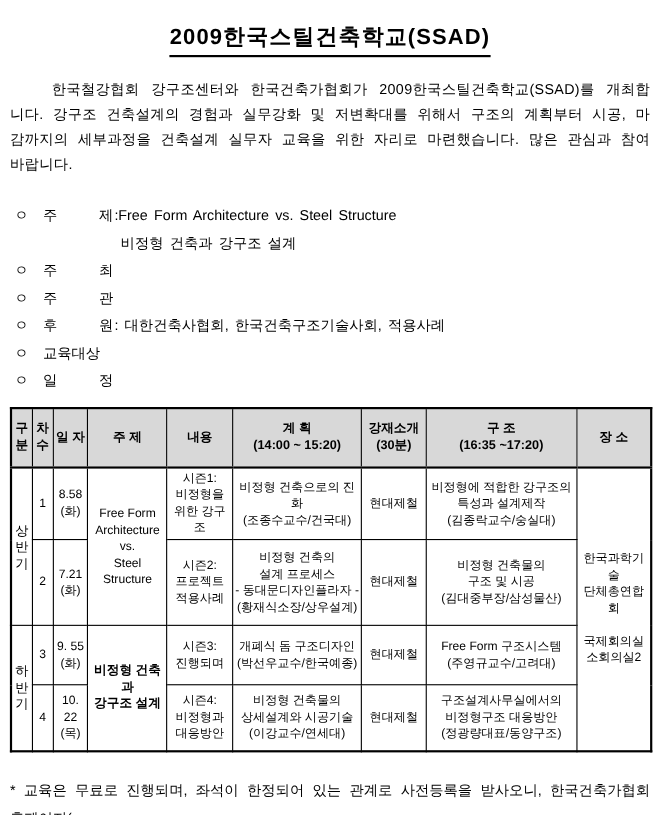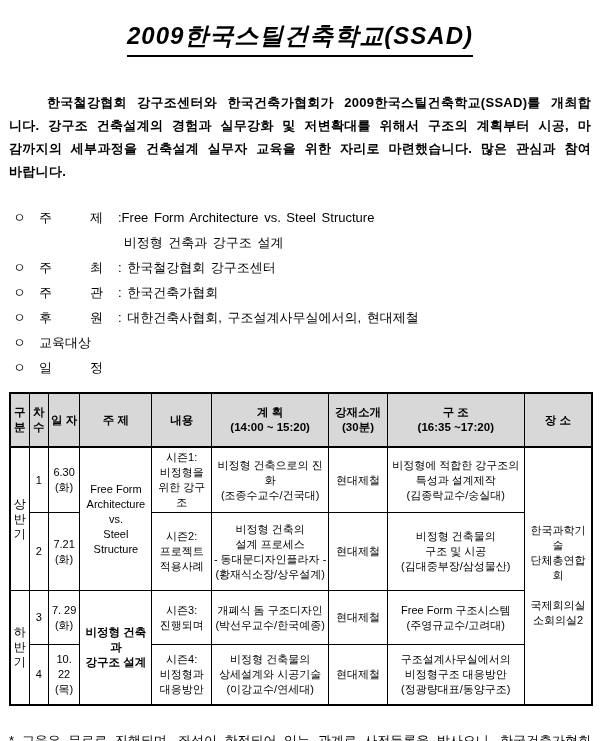--- a/index.html
+++ b/index.html
@@ -7,39 +7,39 @@
     width:600px;height:741px;box-sizing:border-box;
     padding:12px 9px 0 9px;
     font-family:"Liberation Sans","DejaVu Sans",sans-serif;
     color:#000;font-size:13px;
   }
   .page{width:582px;margin:0 auto;}
 
   
   .title-wrap{text-align:center;margin-top:8px;}
   .doc-title{
-    display:inline-block;font-size:24px;font-weight:bold;letter-spacing:1px;
-    border-bottom:2px solid #000;padding-bottom:3px;margin:0;font-style:italic;
+    display:inline-block;font-size:20px;font-weight:bold;letter-spacing:1px;
+    border-bottom:2px solid #000;padding-bottom:3px;margin:0;
   }
 
   
   .intro{
-    margin:34px 0 0 0;line-height:23px;text-align:justify;
-    text-indent:38px;word-spacing:4px;letter-spacing:0.3px;font-weight:bold;
+    margin:17px 0 0 0;line-height:23px;text-align:justify;
+    text-indent:38px;word-spacing:4px;letter-spacing:0.3px;
   }
 
   
   .bullets{margin-top:22px;}
   .bullet-row{display:flex;align-items:flex-start;line-height:25px;}
   .bullet-dot{width:26px;padding-left:4px;flex:0 0 auto;}
   .blabel{
     width:64px;flex:0 0 auto;display:inline-block;
     text-align:justify;text-align-last:justify;white-space:pre;
   }
-  .bvalue{white-space:pre-wrap;margin-left:15px;word-spacing:2px;}
+  .bvalue{white-space:pre-wrap;margin-left:1px;word-spacing:2px;}
 
   
   table.sched{
     width:584px;margin-top:12px;border-collapse:collapse;
     border:2px solid #000;table-layout:fixed;
     font-size:11px;
   }
   table.sched th,table.sched td{
     border:1px solid #000;text-align:center;vertical-align:middle;
     padding:2px 1px;line-height:15px;overflow:hidden;
@@ -70,31 +70,29 @@
   <div class="bullets">
     <div class="bullet-row">
       <span class="bullet-dot">ㅇ</span>
       <span class="blabel">주 제</span>
       <span class="bvalue">:Free Form Architecture vs. Steel Structure
  비정형 건축과 강구조 설계</span>
     </div>
     <div class="bullet-row">
       <span class="bullet-dot">ㅇ</span>
       <span class="blabel">주 최</span>
-      <span class="bvalue">: 한국철강협회 강구조센터</span>
     </div>
     <div class="bullet-row">
       <span class="bullet-dot">ㅇ</span>
       <span class="blabel">주 관</span>
-      <span class="bvalue">: 한국건축가협회</span>
     </div>
     <div class="bullet-row">
       <span class="bullet-dot">ㅇ</span>
       <span class="blabel">후 원</span>
-      <span class="bvalue">: 대한건축사협회, 구조설계사무실에서의, 현대제철</span>
+      <span class="bvalue">: 대한건축사협회, 한국건축구조기술사회, 적용사례</span>
     </div>
     <div class="bullet-row">
       <span class="bullet-dot">ㅇ</span>
       <span class="blabel">교육대상</span>
     </div>
     <div class="bullet-row">
       <span class="bullet-dot">ㅇ</span>
       <span class="blabel">일 정</span>
       <span class="bvalue"></span>
     </div>
@@ -129,21 +127,21 @@
 (16:35 ~17:20)</th>
         <th class="pre">장 소</th>
       </tr>
     </thead>
     <tbody>
       <tr class="r1">
         <td class="pre half" rowspan="2">상
 반
 기</td>
         <td>1</td>
-        <td class="pre">6.30
+        <td class="pre">8.58
 (화)</td>
         <td class="pre" rowspan="2">Free Form
 Architecture
 vs.
 Steel
 Structure</td>
         <td class="pre">시즌1:
 비정형을
 위한 강구조</td>
         <td class="pre">비정형 건축으로의 진화
@@ -172,21 +170,21 @@
         <td class="pre">현대제철</td>
         <td class="pre">비정형 건축물의
 구조 및 시공
 (김대중부장/삼성물산)</td>
       </tr>
       <tr class="r3">
         <td class="pre half" rowspan="2">하
 반
 기</td>
         <td>3</td>
-        <td class="pre">7. 29
+        <td class="pre">9. 55
 (화)</td>
         <td class="pre theme-bold" rowspan="2">비정형 건축과
 강구조 설계</td>
         <td class="pre">시즌3:
 진행되며</td>
         <td class="pre">개폐식 돔 구조디자인
 (박선우교수/한국예종)</td>
         <td class="pre">현대제철</td>
         <td class="pre">Free Form 구조시스템
 (주영규교수/고려대)</td>

